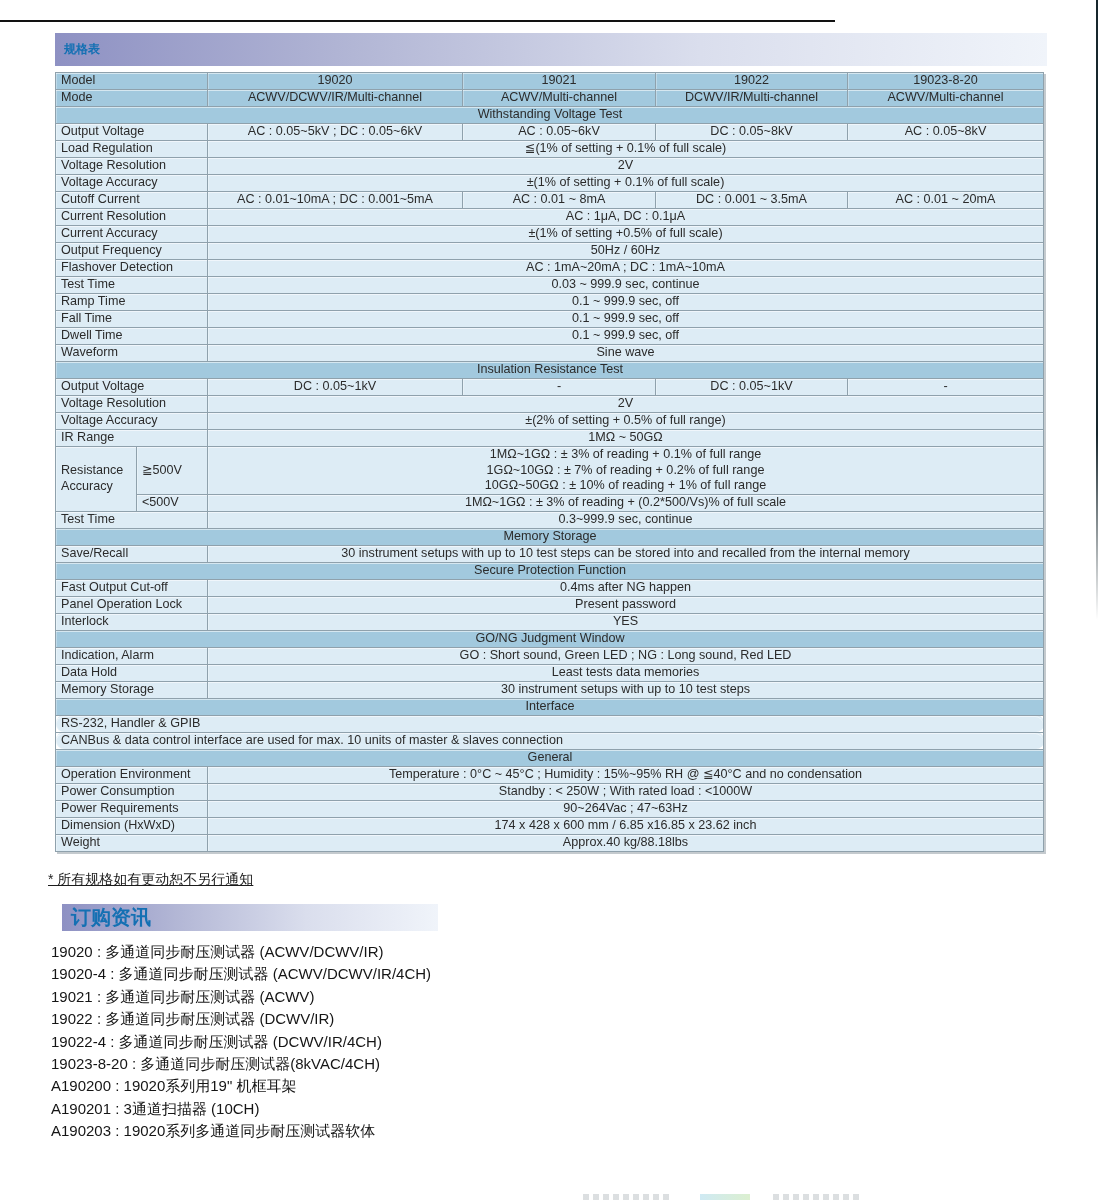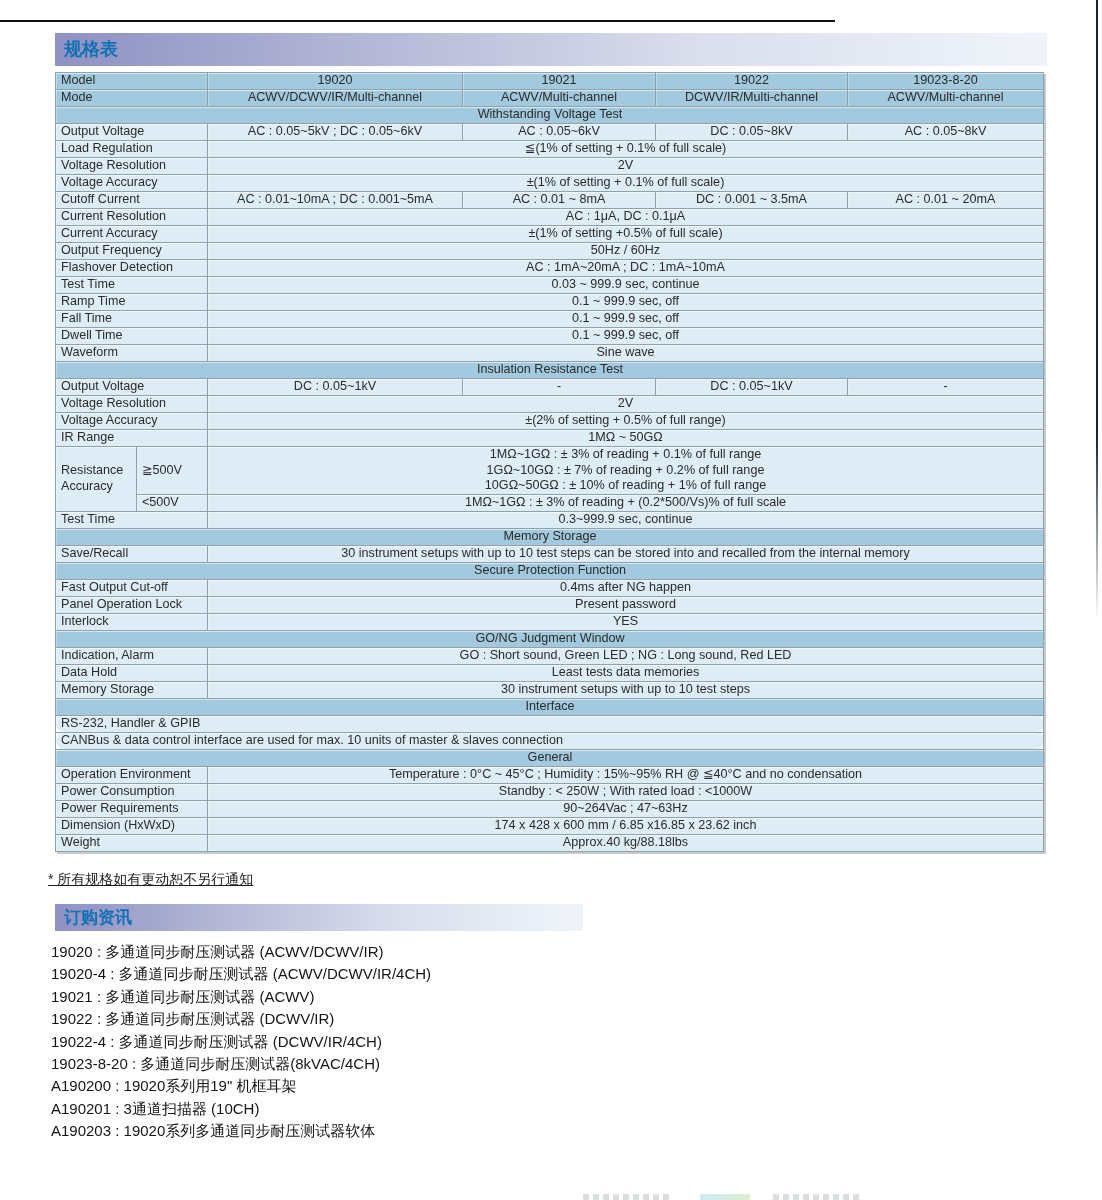--- a/index.html
+++ b/index.html
@@ -6,22 +6,22 @@
   .page {
     position:relative; width:1102px; height:1200px; overflow:hidden;
     background:#ffffff; color:#2b2b2b;
     font-family:"Liberation Sans", sans-serif;
   }
 
   
   .bar { position:absolute; left:55px;
     background:linear-gradient(90deg,#8e91c3 0%, #b2b6d5 30%, #dadeed 65%, #f0f4fa 100%); }
   .bar-title { display:inline-block; font-weight:bold; color:#1470b3; padding-left:9px; }
-  .spec-bar  { top:33px;  width:992px; height:33px; line-height:33px; font-size:18px; }
-  .order-bar { top:904px; width:528px; height:27px; line-height:27px; font-size:17px; }
+  .spec-bar  { top:33px;  width:992px; height:33px; line-height:33px; font-size:12px; }
+  .order-bar { top:904px; width:376px; height:27px; line-height:27px; font-size:20px;margin-left:7px; }
 
   
   #spec-table {
     position:absolute; left:55px; top:72px; width:988px;
     border-collapse:collapse; table-layout:fixed;
     font-size:12.6px; line-height:15.5px;
     border:1px solid #78909c;
     box-shadow:2px 2px 0 rgba(125,137,147,0.45);
   }
   #spec-table td {

